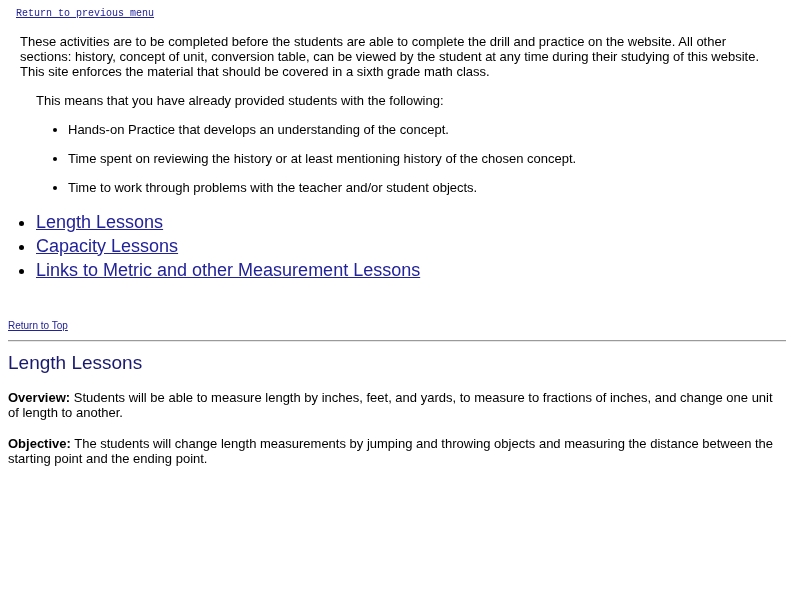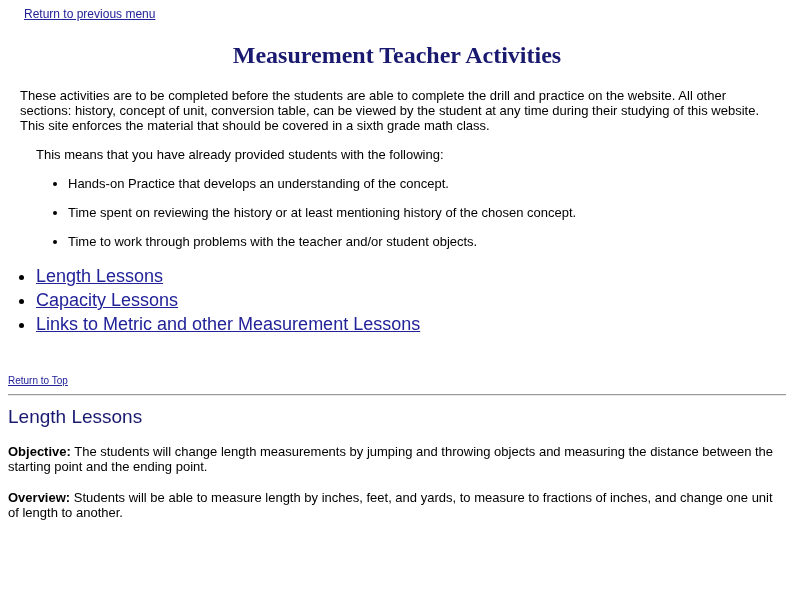--- a/index.html
+++ b/index.html
@@ -5,22 +5,22 @@
   html, body { margin: 0; padding: 0; background: #ffffff; }
   body {
     width: 794px; height: 600px; overflow: hidden;
     font-family: "Liberation Sans", sans-serif;
     font-size: 13px; line-height: 1.16; color: #000000;
   }
   .page { padding: 8px; box-sizing: border-box; }
   a { color: #222299; text-decoration: underline; cursor: pointer; }
 
   .top-link {
-    font-family: Liberation Sans, sans-serif;
-    font-size: 12px; margin: 0 0 2px 16px;
+    font-family: Liberation Mono, monospace;
+    font-size: 10px; margin: 0 0 2px 8px;
   }
   h1.page-title {
     font-family: "Liberation Serif", serif;
     font-size: 24px; font-weight: bold; text-align: center;
     color: #191970; margin: 20px 0 18px 0;
   }
   p { margin: 14px 12px; }
   .bold { font-weight: bold; }
   .indent-para { margin-left: 28px; }
   ul.prereq-list {
@@ -51,21 +51,20 @@
 </style>
 </head>
 <body>
 
 <div class="page">
 
   <p class="top-link">
     <a>Return to previous menu</a>
   </p>
 
-  <h1 class="page-title">Measurement Teacher Activities</h1>
 
   <p>These activities are to be completed before the students are able to complete the drill and practice on the website. All other sections: history, concept of unit, conversion table, can be viewed by the student at any time during their studying of this website. This site enforces the material that should be covered in a sixth grade math class.</p>
 
 
 
   <p class="indent-para">This means that you have already provided students with the following:</p>
 
   <ul class="prereq-list">
     <li>Hands-on Practice that develops an understanding of the concept.</li>
     <li>Time spent on reviewing the history or at least mentioning history of the chosen concept.</li>
@@ -87,22 +86,22 @@
 
   <p class="return-top">
     <a>Return to Top</a>
   </p>
 
   <hr class="divider">
 
   <h2 class="section-heading">Length Lessons</h2>
 
   <p class="label-para">
-    <span class="bold">Objective:</span>
-    <span>The students will change length measurements by jumping and throwing objects and measuring the distance between the starting point and the ending point.</span>
+    <span class="bold">Overview:</span>
+    <span>Students will be able to measure length by inches, feet, and yards, to measure to fractions of inches, and change one unit of length to another.</span>
   </p>
 
   <p class="label-para">
-    <span class="bold">Overview:</span>
-    <span>Students will be able to measure length by inches, feet, and yards, to measure to fractions of inches, and change one unit of length to another.</span>
+    <span class="bold">Objective:</span>
+    <span>The students will change length measurements by jumping and throwing objects and measuring the distance between the starting point and the ending point.</span>
   </p>
 
 </div>
 
 </body></html>

